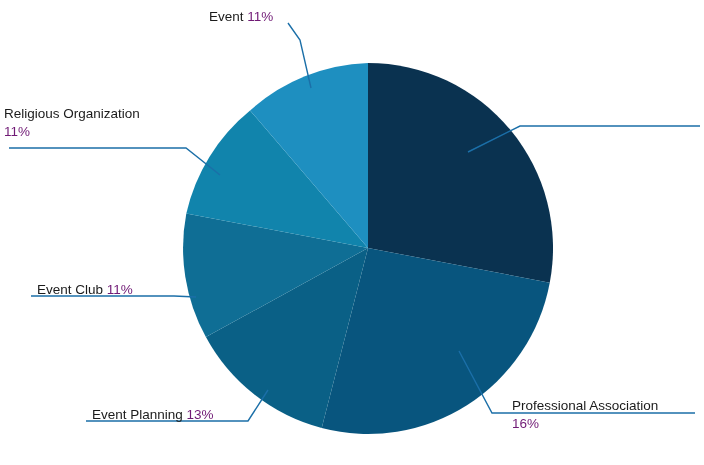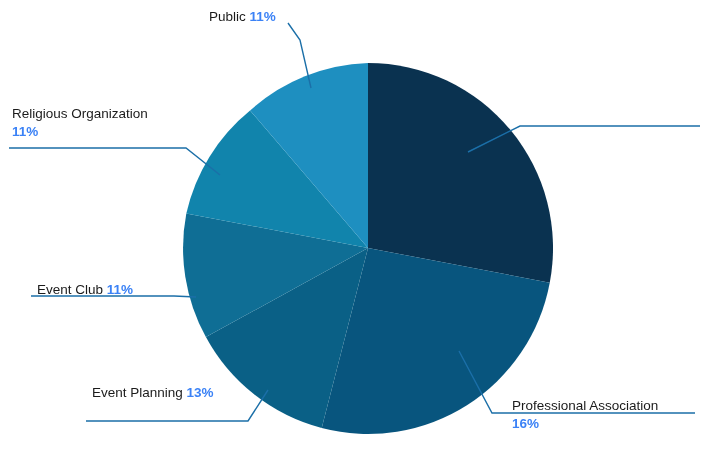--- a/index.html
+++ b/index.html
@@ -24,43 +24,43 @@
     top: 0;
   }
   .label {
     position: absolute;
     font-size: 13.5px;
     color: #1b1b1b;
     white-space: nowrap;
     line-height: 1.35;
   }
   .label .pct {
-    font-weight: bold;
-    color: #3b82f6;
+    font-weight: normal;
+    color: #701a75;
   }
   .label.right { text-align: left; }
   .label.left  { text-align: left; }
   .lbl-nonprofit {
     left: 529px;
     top: 92px;
   }
   .lbl-professional {
     left: 512px;
     top: 397px;
   }
   .lbl-event {
     left: 92px;
-    top: 384px;
+    top: 406px;
   }
   .lbl-social {
     left: 37px;
     top: 281px;
   }
   .lbl-religious {
-    left: 12px;
+    left: 4px;
     top: 105px;
   }
   .lbl-other {
     left: 209px;
     top: 8px;
   }
 </style>
 </head>
 <body>
 
@@ -108,17 +108,17 @@
     <span>Event Club</span>
     <span class="pct">11%</span>
   </div>
 
   <div class="label left lbl-religious">
     <span>Religious Organization</span><br>
     <span class="pct">11%</span>
   </div>
 
   <div class="label left lbl-other">
-    <span>Public</span>
+    <span>Event</span>
     <span class="pct">11%</span>
   </div>
 
 </div>
 
 </body></html>

